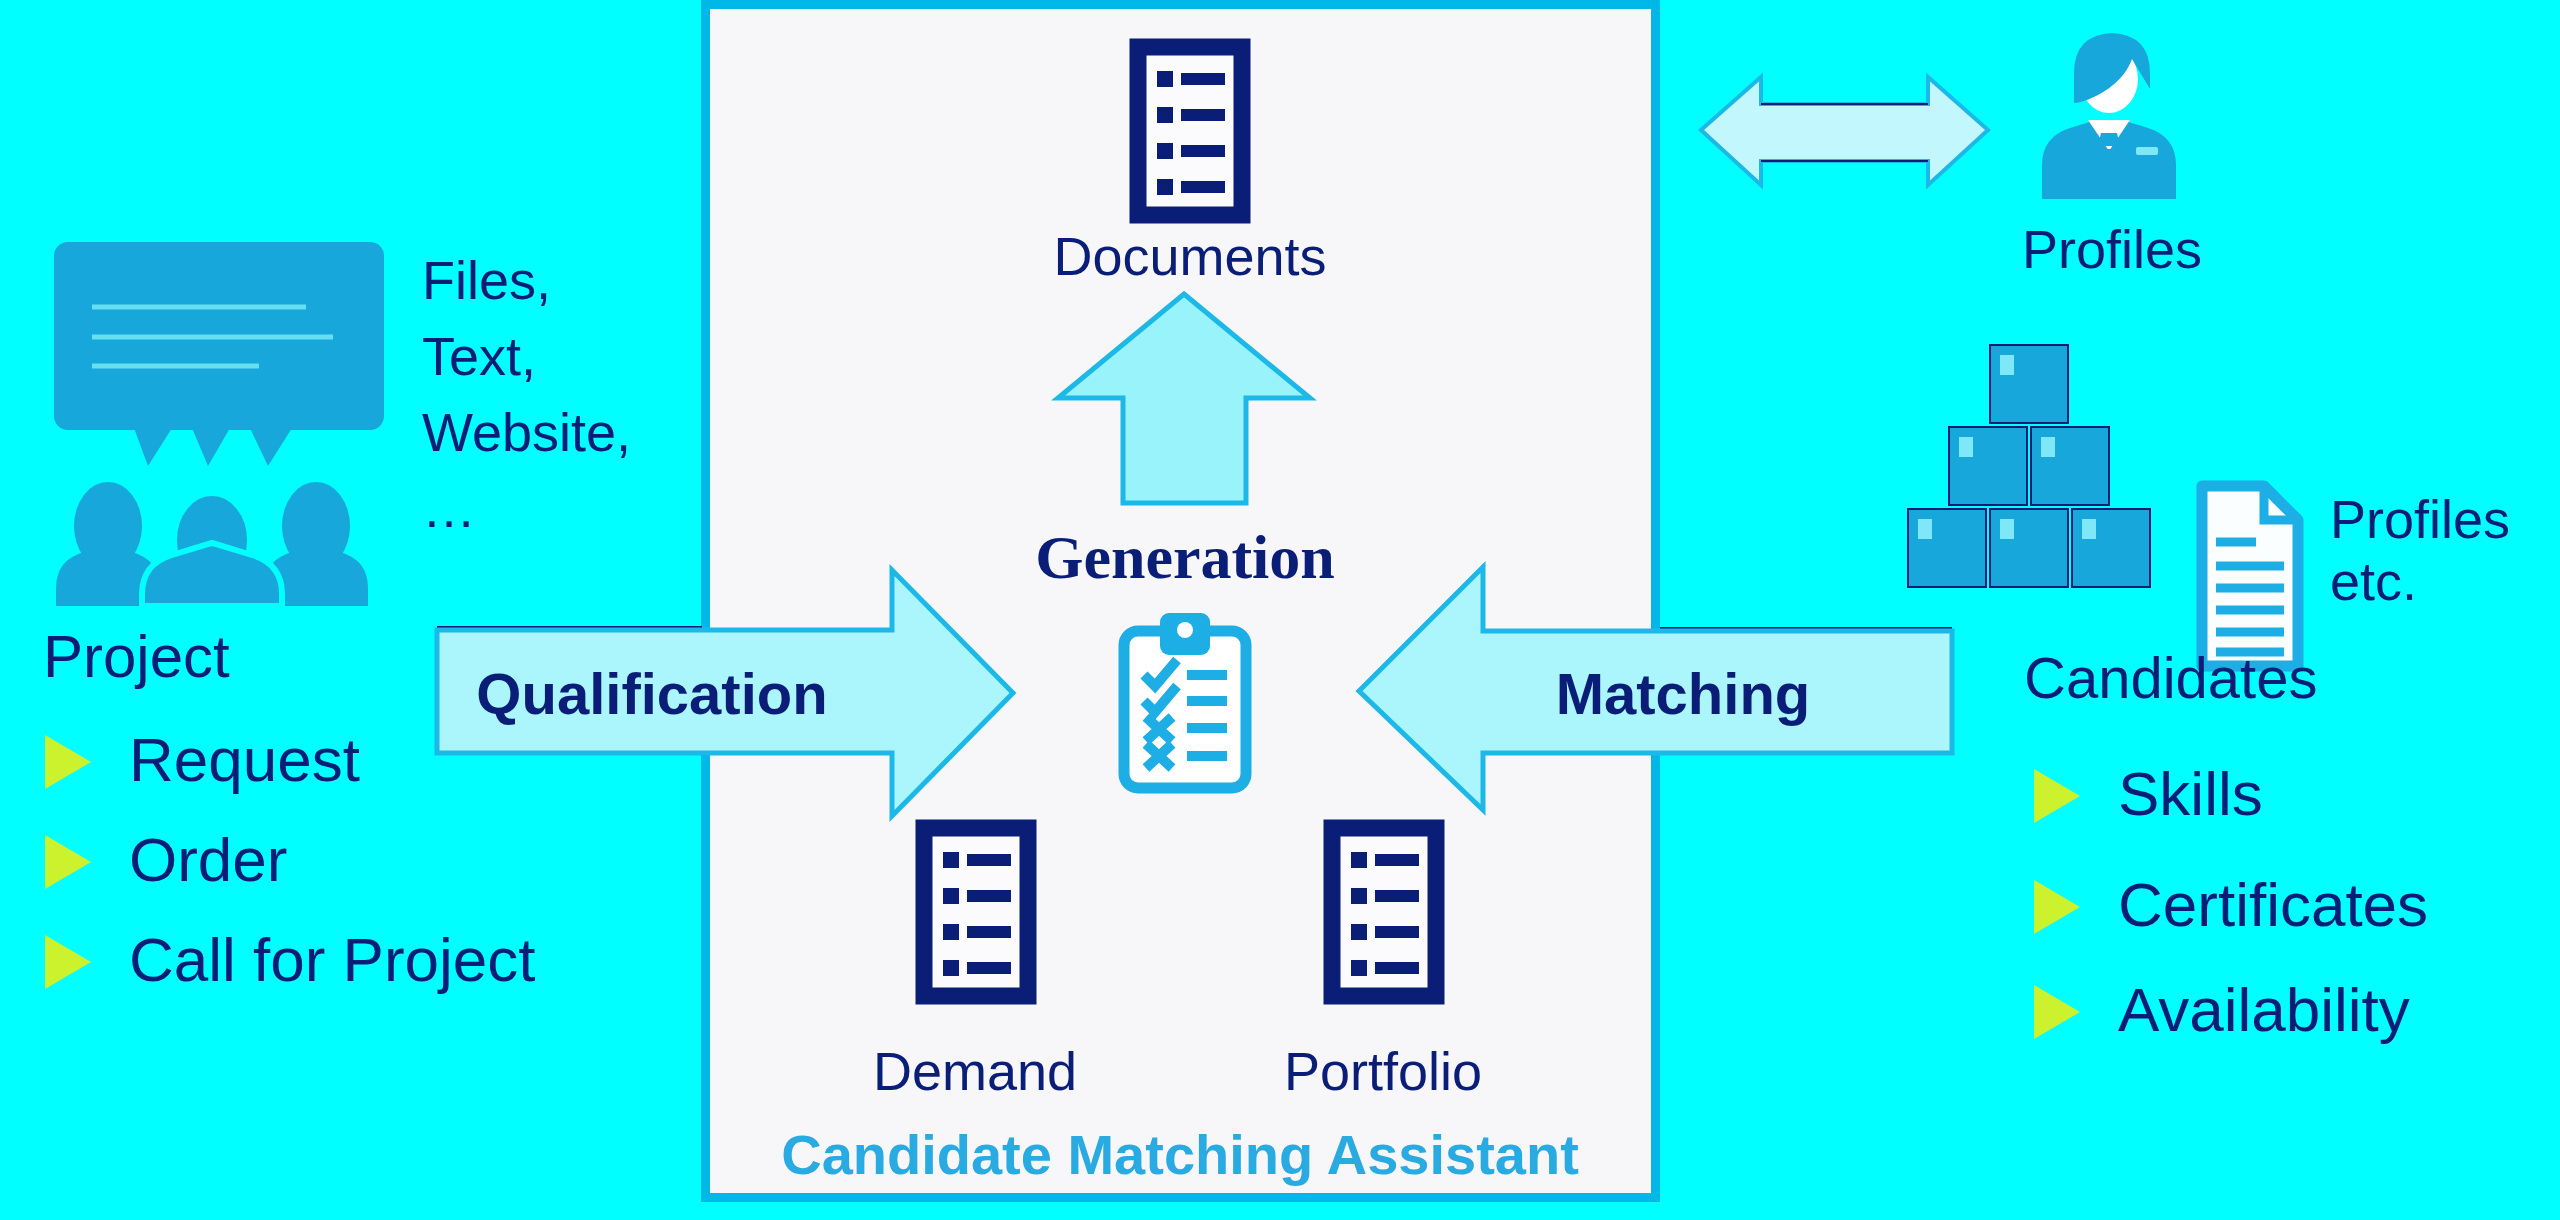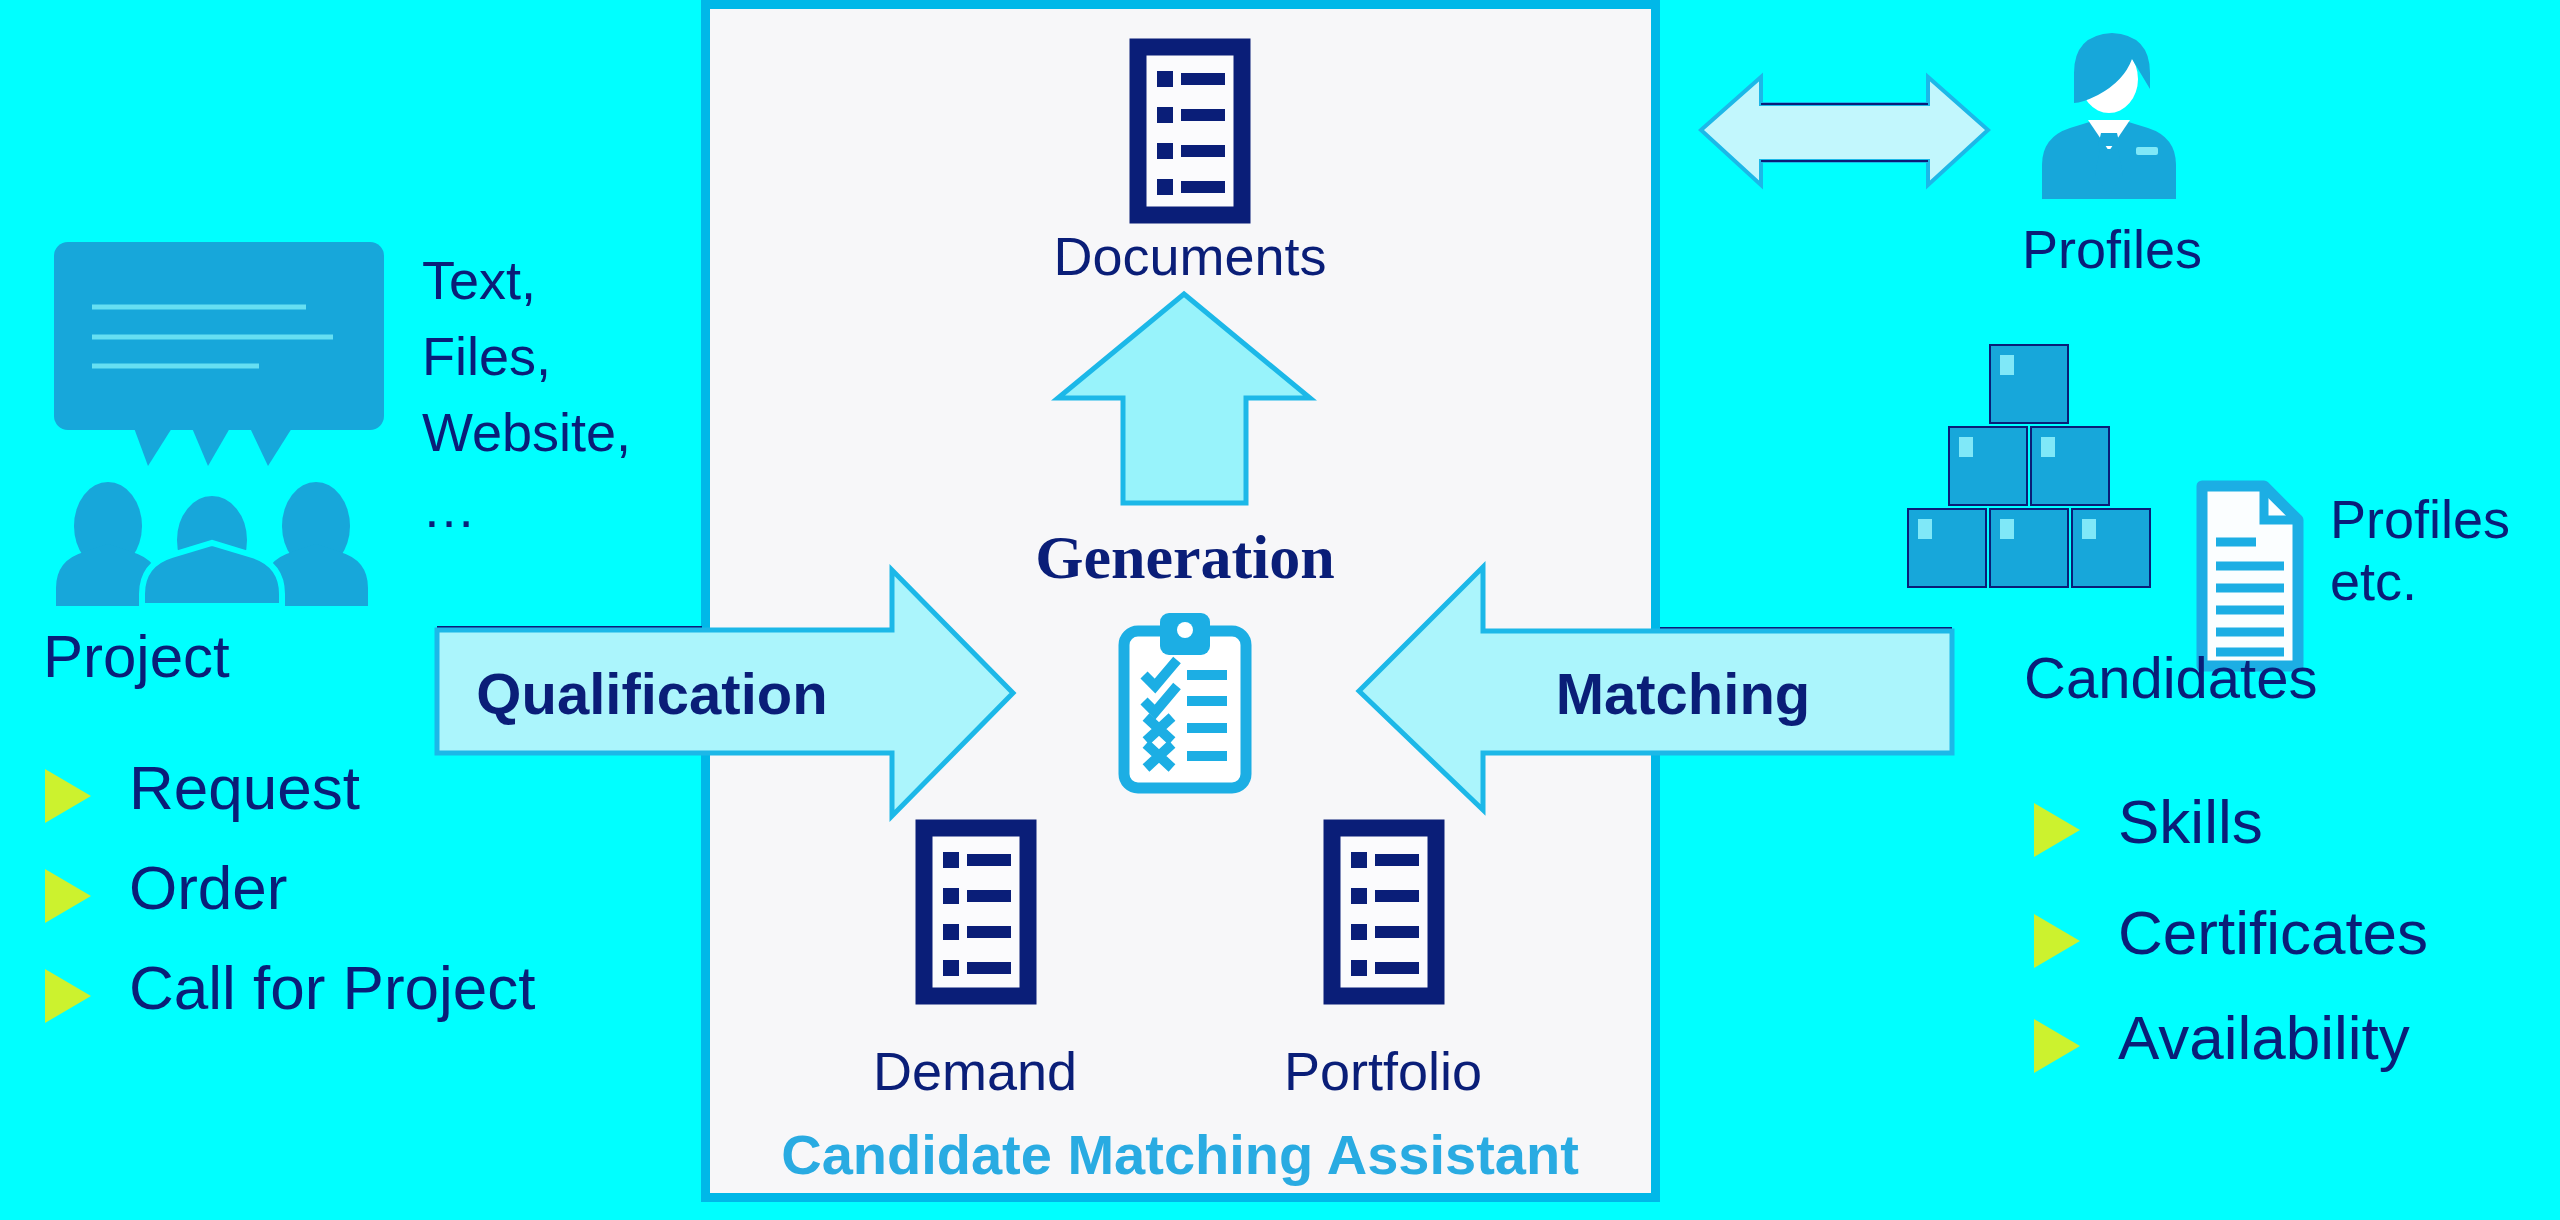--- a/index.html
+++ b/index.html
@@ -12,21 +12,21 @@
   .canvas{position:relative;width:2560px;height:1220px;background:var(--background);
     font-family:"Liberation Sans", sans-serif; color:var(--navy); overflow:hidden;}
   .abs{position:absolute;}
   .white-box{left:701px;top:0;width:959px;height:1202px;background:var(--box-fill);
     border:9px solid var(--box-border);box-sizing:border-box;}
   .lbl{white-space:nowrap;}
   .lbl-icon{font-size:54px;}
   .lbl-center{transform:translateX(-50%);}
   .heading{font-weight:normal;font-size:60px;}
   .arrow-label{font-weight:bold;font-size:58px;text-align:center;}
-  .item-row{display:flex;align-items:flex-end;margin-top:28px;}
+  .item-row{display:flex;align-items:center;}
   .tri{width:0;height:0;border-left:46px solid var(--bullet-yellow);
     border-top:27px solid transparent;border-bottom:27px solid transparent;
     margin-top:4px;flex:0 0 auto;}
   .item-text{font-size:62px;margin-left:38px;white-space:nowrap;}
   .navy-line{height:3px;background:var(--navy);}
   .src-lines{font-size:54px;line-height:76px;}
   .cma{font-weight:bold;font-size:56px;color:var(--cma-text);}
   .gen{font-weight:bold;font-size:62px;font-family:Liberation Serif, serif;}
   
   .fill-mid{fill:var(--icon-cyan);}
@@ -134,22 +134,22 @@
     <polygon points="204,190 246,190 222,228" class="fill-mid"></polygon>
     <ellipse cx="62" cy="288" rx="34" ry="44" class="fill-mid"></ellipse>
     <path d="M10,368 V350 Q10,322 38,314 L62,306 L86,314 Q114,322 114,350 V368 Z" class="fill-mid"></path>
     <ellipse cx="270" cy="288" rx="34" ry="44" class="fill-mid"></ellipse>
     <path d="M218,368 V350 Q218,322 246,314 L270,306 L294,314 Q322,322 322,350 V368 Z" class="fill-mid"></path>
     <ellipse cx="166" cy="302" rx="38" ry="47" class="fill-mid" stroke="var(--background)" stroke-width="6"></ellipse>
     <path d="M96,368 V356 Q96,326 126,317 L166,305 L206,317 Q236,326 236,356 V368 Z" class="fill-mid" stroke="var(--background)" stroke-width="6"></path>
   </svg>
 
   <div class="abs src-lines" style="left:422px;top:242px">
+    <div>Files,</div>
     <div>Text,</div>
-    <div>Files,</div>
     <div>Website,</div>
     <div>…</div>
   </div>
 
   <div class="abs lbl heading" style="left:43px;top:622px">Project</div>
   <div class="abs item-row" style="left:45px;top:724px">
     <div class="tri"></div>
     <div class="item-text">Request</div>
   </div>
   <div class="abs item-row" style="left:45px;top:824px">

